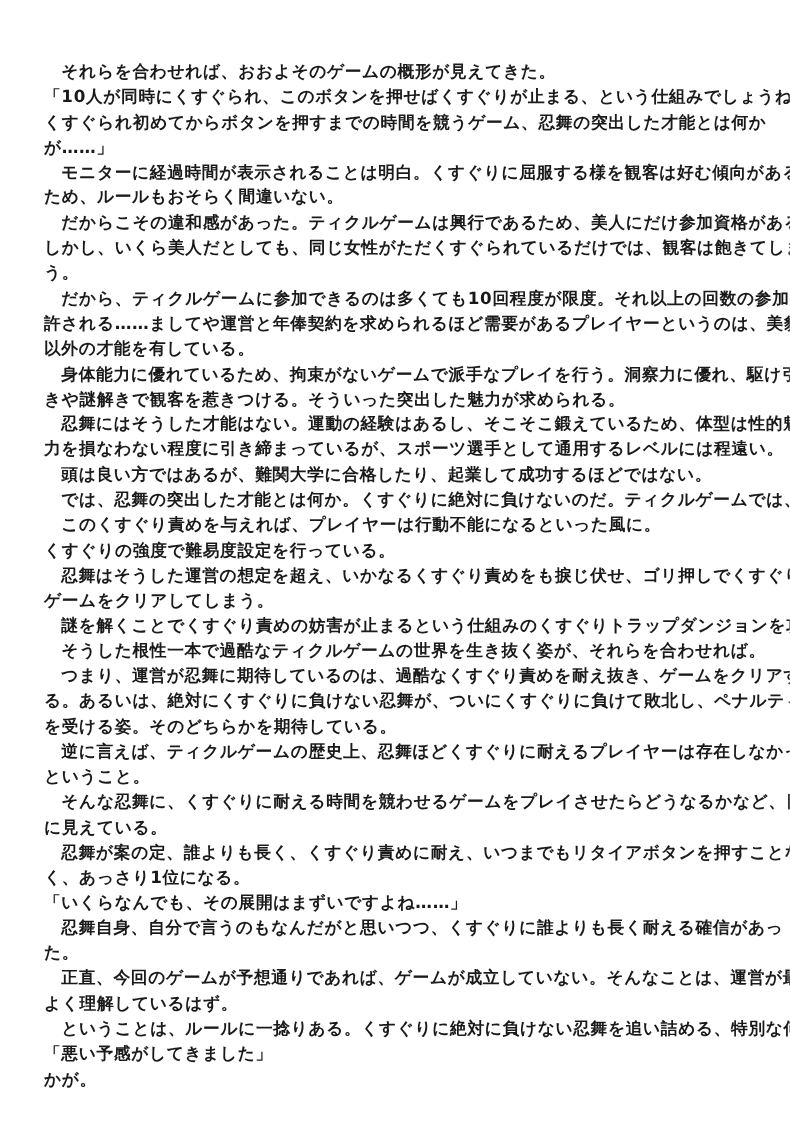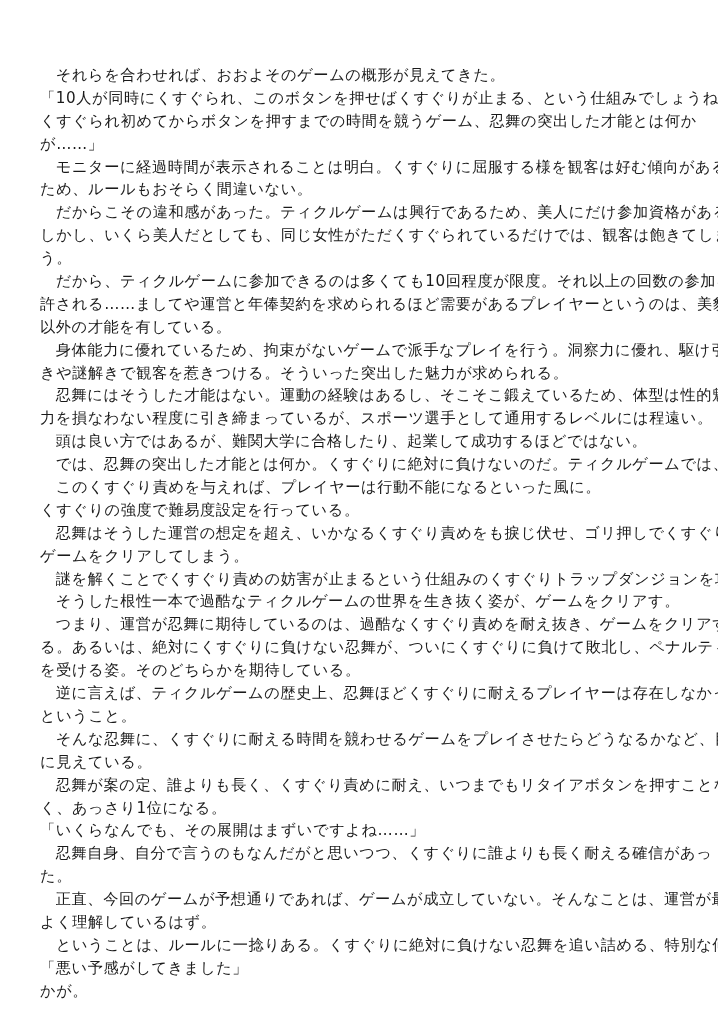--- a/index.html
+++ b/index.html
@@ -2,21 +2,21 @@
 <html><head>
 <meta charset="utf-8">
 <style>
   html, body { margin: 0; padding: 0; background: #ffffff; }
   body {
     width: 718px; height: 1030px; overflow: hidden; position: relative;
     font-family: "DejaVu Sans", "Liberation Sans", sans-serif;
     color: #1a1a1a;
   }
   .page {
-    position: absolute; left: 40px; top: 64px; width: 640px;
+    position: absolute; left: 40px; top: 54px; width: 640px; font-weight: bold;
   }
   .line {
     height: 22.9px; line-height: 22.9px; font-size: 15.2px;
     white-space: nowrap; letter-spacing: 0.6px;
   }
 </style>
 </head>
 <body>
 
 <div class="page" id="page">
@@ -36,21 +36,21 @@
     <div class="line">きや謎解きで観客を惹きつける。そういった突出した魅力が求められる。</div>
     <div class="line">　忍舞にはそうした才能はない。運動の経験はあるし、そこそこ鍛えているため、体型は性的魅</div>
     <div class="line">力を損なわない程度に引き締まっているが、スポーツ選手として通用するレベルには程遠い。</div>
     <div class="line">　頭は良い方ではあるが、難関大学に合格したり、起業して成功するほどではない。</div>
     <div class="line">　では、忍舞の突出した才能とは何か。くすぐりに絶対に負けないのだ。ティクルゲームでは、</div>
     <div class="line">　このくすぐり責めを与えれば、プレイヤーは行動不能になるといった風に。</div>
     <div class="line">くすぐりの強度で難易度設定を行っている。</div>
     <div class="line">　忍舞はそうした運営の想定を超え、いかなるくすぐり責めをも捩じ伏せ、ゴリ押しでくすぐり</div>
     <div class="line">ゲームをクリアしてしまう。</div>
     <div class="line">　謎を解くことでくすぐり責めの妨害が止まるという仕組みのくすぐりトラップダンジョンを攻</div>
-    <div class="line">　そうした根性一本で過酷なティクルゲームの世界を生き抜く姿が、ゲームをクリアす。</div>
+    <div class="line">　そうした根性一本で過酷なティクルゲームの世界を生き抜く姿が、それらを合わせれば。</div>
     <div class="line">　つまり、運営が忍舞に期待しているのは、過酷なくすぐり責めを耐え抜き、ゲームをクリアす</div>
     <div class="line">る。あるいは、絶対にくすぐりに負けない忍舞が、ついにくすぐりに負けて敗北し、ペナルティ</div>
     <div class="line">を受ける姿。そのどちらかを期待している。</div>
     <div class="line">　逆に言えば、ティクルゲームの歴史上、忍舞ほどくすぐりに耐えるプレイヤーは存在しなかった</div>
     <div class="line">ということ。</div>
     <div class="line">　そんな忍舞に、くすぐりに耐える時間を競わせるゲームをプレイさせたらどうなるかなど、目</div>
     <div class="line">に見えている。</div>
     <div class="line">　忍舞が案の定、誰よりも長く、くすぐり責めに耐え、いつまでもリタイアボタンを押すことな</div>
     <div class="line">く、あっさり1位になる。</div>
     <div class="line">「いくらなんでも、その展開はまずいですよね……」</div>

